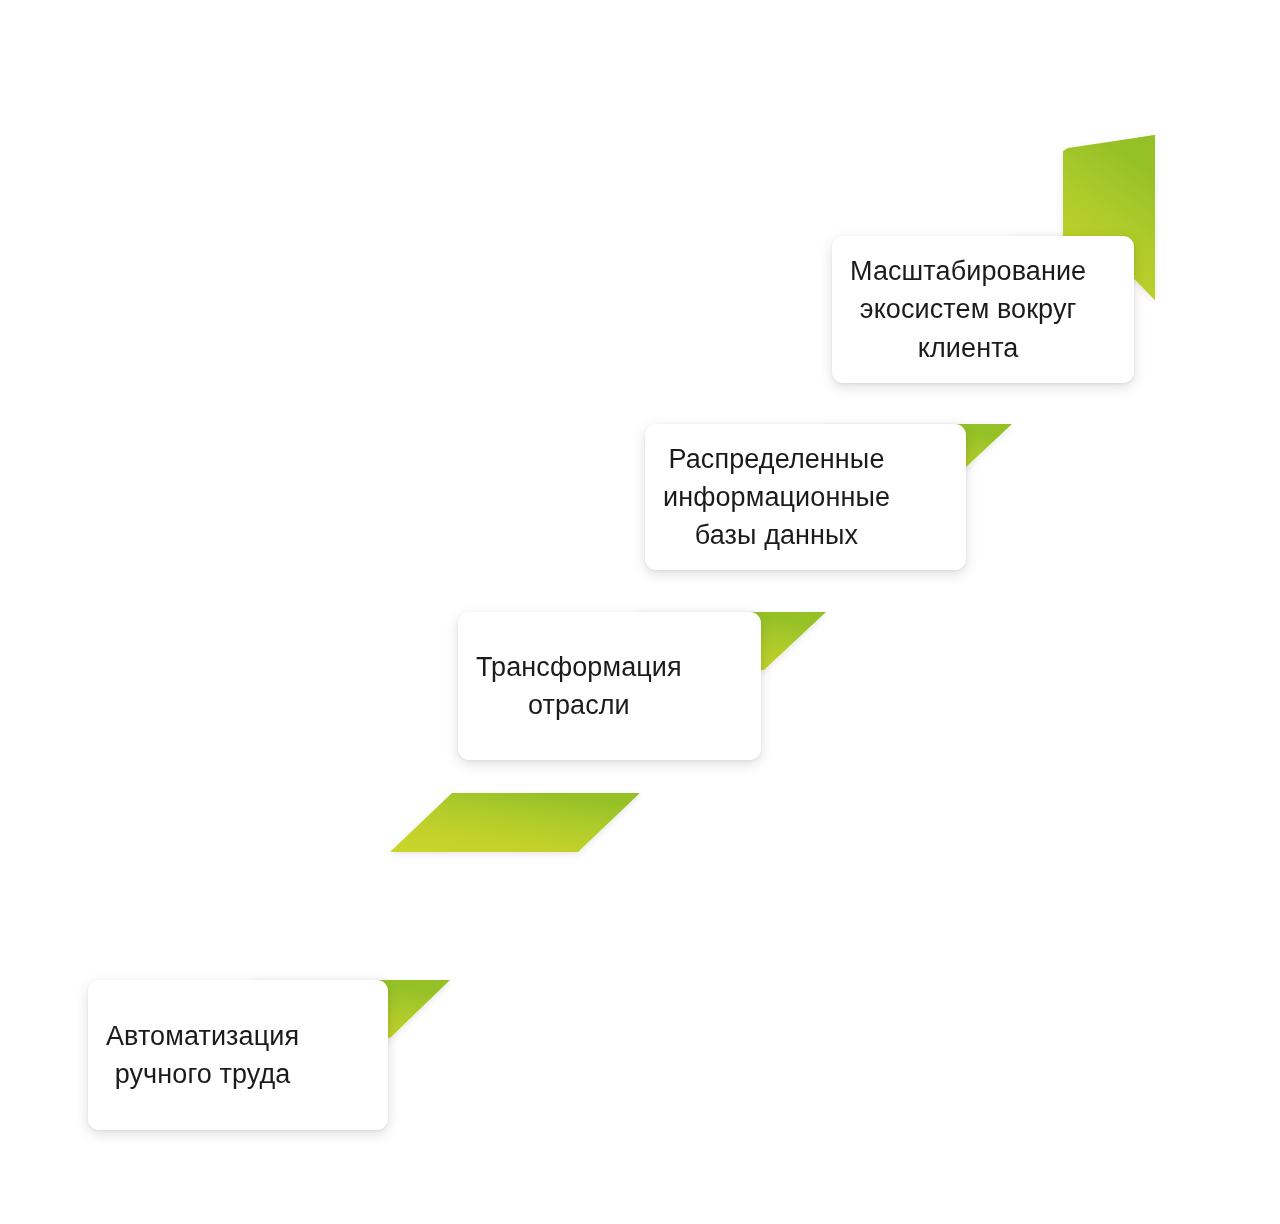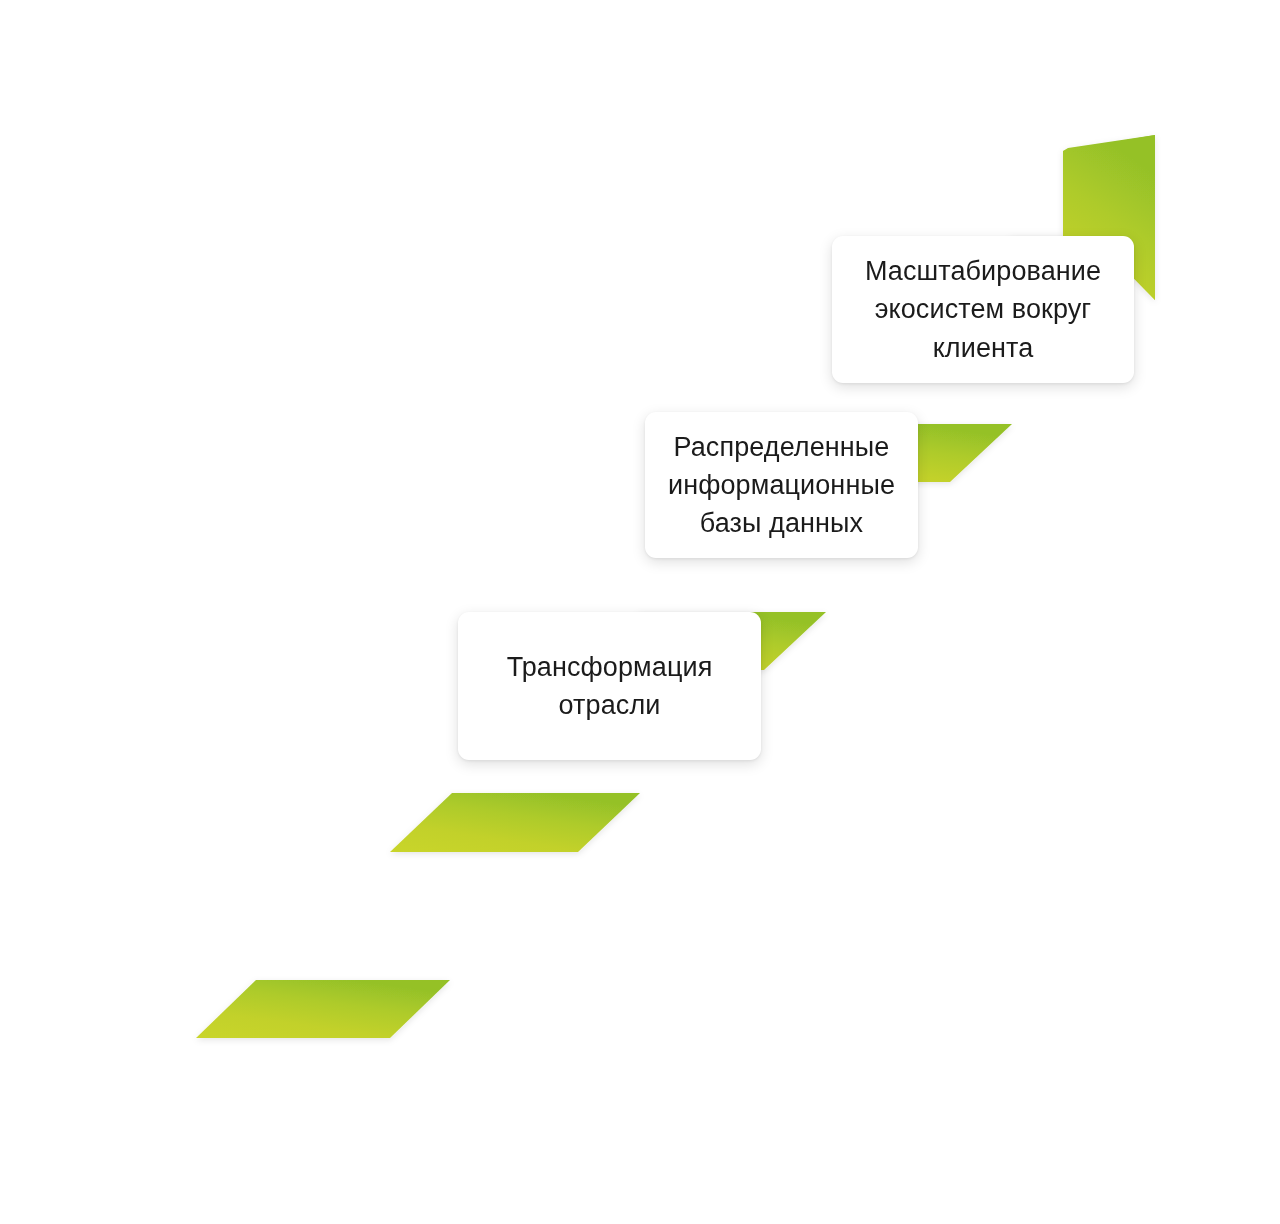--- a/index.html
+++ b/index.html
@@ -27,37 +27,36 @@
     pointer-events: none;
   }
   .step-card {
     position: absolute;
     box-sizing: border-box;
     background: #ffffff;
     border-radius: 11px;
     box-shadow: 0 4px 14px rgba(0,0,0,0.13), 0 1px 3px rgba(0,0,0,0.07);
     display: flex;
     align-items: center;
-    justify-content: center;
     text-align: center;
     padding: 10px 18px;
   }
   .step-label {
     color: #1b1b1b;
     font-family: "Liberation Sans", sans-serif;
     font-size: 27px;
     font-weight: 300;
     line-height: 1.42;
     letter-spacing: 0.1px;
     white-space: pre-line;
   }
   .card-1 { left: 88px;  top: 980px; width: 300px; height: 150px; }
   .card-2 { left: 272px; top: 793px; width: 301px; height: 150px; }
   .card-3 { left: 458px; top: 612px; width: 303px; height: 148px; }
-  .card-4 { left: 645px; top: 412px; width: 273px; height: 146px; }
+  .card-4 { left: 645px; top: 424px; width: 321px; height: 146px; }
   .card-5 { left: 832px; top: 236px; width: 302px; height: 147px; }
 </style>
 </head>
 <body>
 
 <div id="stage-canvas">
 
   <svg id="arrow-layer" viewBox="0 0 1280 1224" xmlns="http://www.w3.org/2000/svg">
     <defs>
       <linearGradient id="greenGrad" x1="0" y1="1" x2="0.62" y2="0">
@@ -91,20 +90,24 @@
     <g filter="url(#bandShadow)">
       <polygon points="1012,236 1083,236 1022,294 950,294" fill="url(#greenGrad)"></polygon>
     </g>
 
     <g filter="url(#bandShadow)">
       <polygon points="1155,135 1155,300 1108,252 1060,300 1008,300 1022,294 1083,236 1063,236 1063,151 1068,148" fill="url(#greenGrad)"></polygon>
       <polygon points="1155,135 1063,151 1063,236 1083,236 1022,294 1008,300 1060,300 1108,252 1155,300" fill="url(#greenGrad)"></polygon>
     </g>
   </svg>
 
+  <div class="step-card card-1">
+    <span class="step-label">Автоматизация
+ручного труда</span>
+  </div>
 
 
   <div class="step-card card-3">
     <span class="step-label">Трансформация
 отрасли</span>
   </div>
 
   <div class="step-card card-4">
     <span class="step-label">Распределенные
 информационные

